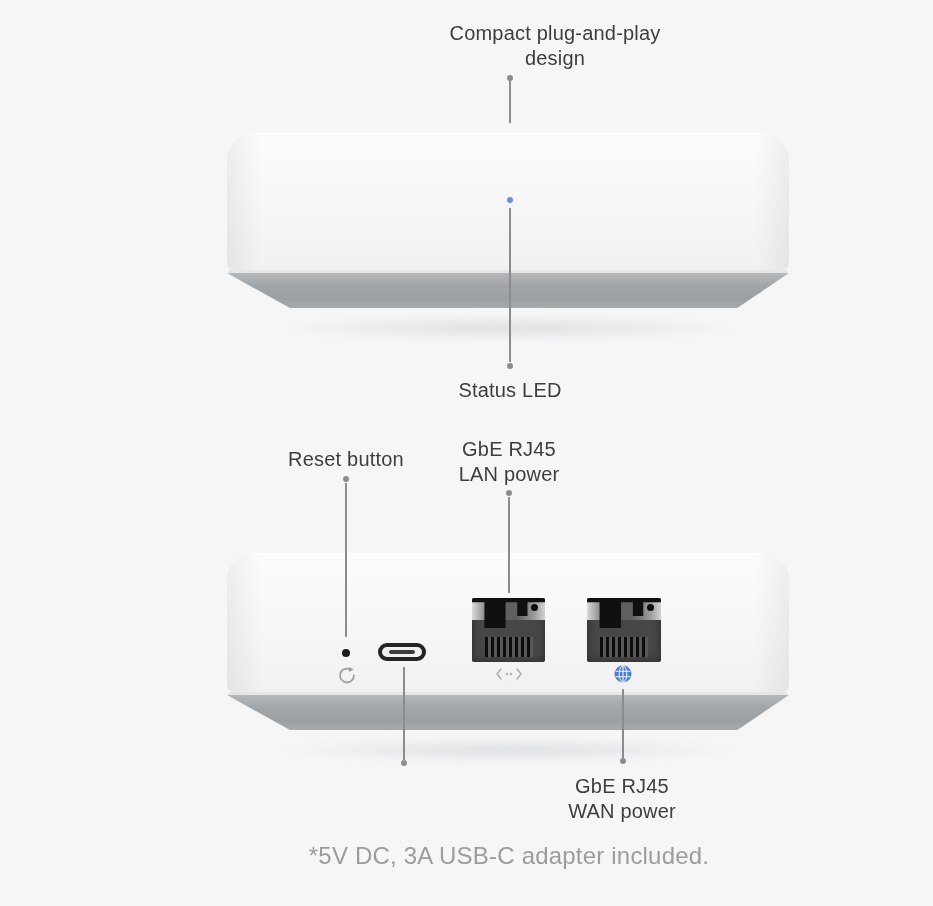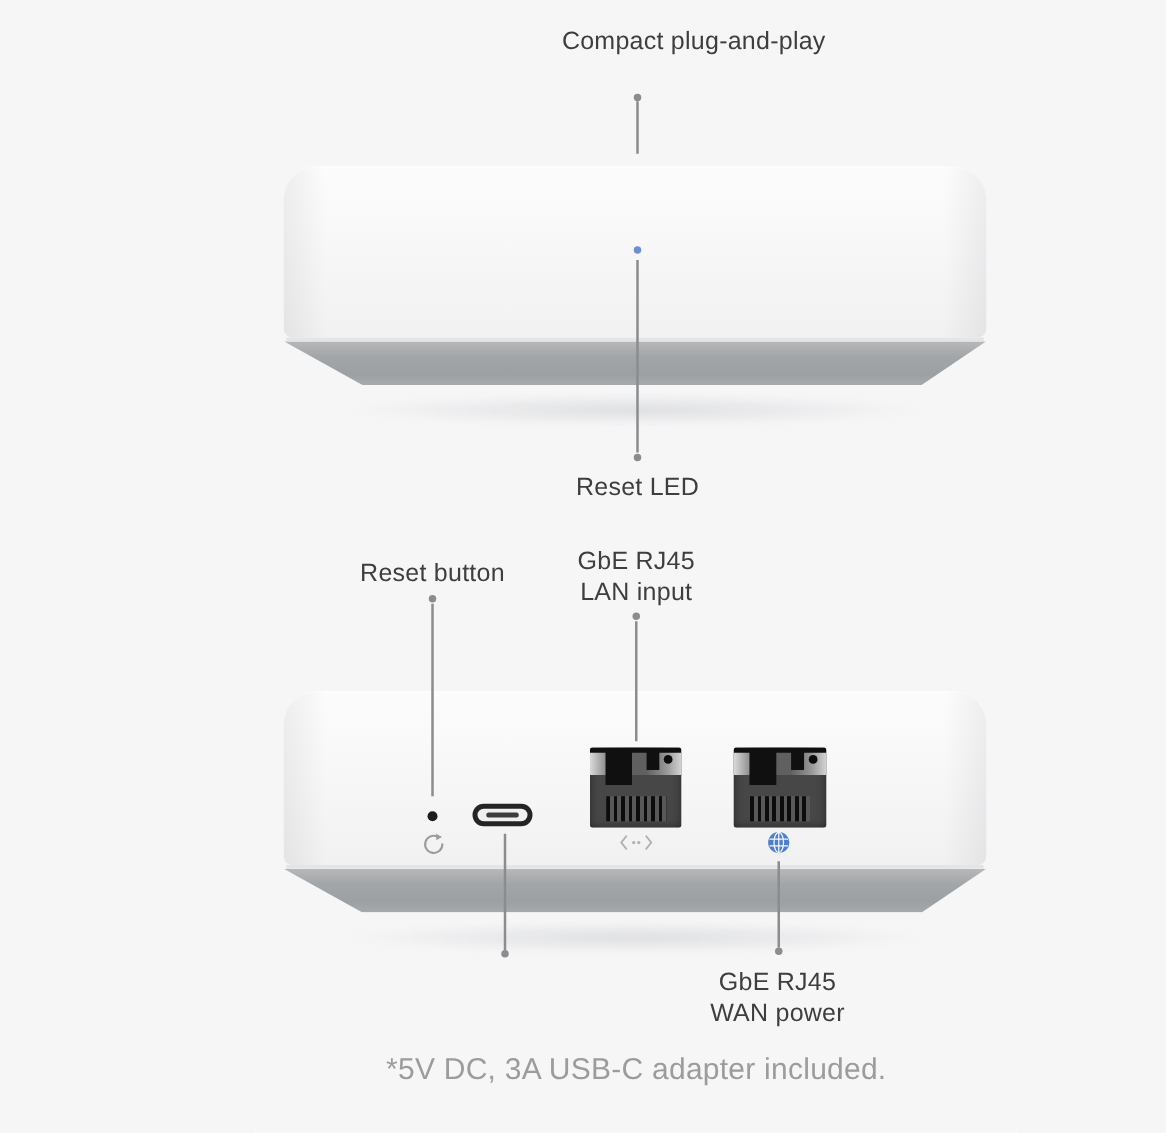--- a/index.html
+++ b/index.html
@@ -174,41 +174,42 @@
     background: repeating-linear-gradient(90deg, #0c0c0c 0 3px, #585858 3px 6px);
   }
 </style>
 </head>
 <body>
 
 <div class="stage">
 
   <div class="label top-label">
     <span class="ln">Compact plug-and-play</span>
+    <span class="ln">design</span>
   </div>
   <div class="cdot" style="left:507px; top:75px;"></div>
   <div class="cline" style="left:509px; top:81px; height:42px;"></div>
 
   <div class="device device-front">
     <div class="reflection"></div>
     <div class="bevel"></div>
     <div class="seam"></div>
     <div class="body">
       <span class="led"></span>
     </div>
   </div>
 
   <div class="cline" style="left:509px; top:208px; height:154px;"></div>
   <div class="cdot" style="left:507px; top:363px;"></div>
-  <div class="label status-label">Reset LED</div>
+  <div class="label status-label">Status LED</div>
 
   <div class="label reset-label">Reset button</div>
   <div class="label lan-label">
     <span class="ln">GbE RJ45</span>
-    <span class="ln">LAN input</span>
+    <span class="ln">LAN power</span>
   </div>
   <div class="cdot" style="left:343px; top:476px;"></div>
   <div class="cline" style="left:345px; top:483px; height:154px;"></div>
   <div class="cdot" style="left:506px; top:490px;"></div>
   <div class="cline" style="left:508px; top:497px; height:96px;"></div>
 
   <div class="device device-back">
     <div class="reflection"></div>
     <div class="bevel"></div>
     <div class="seam"></div>

